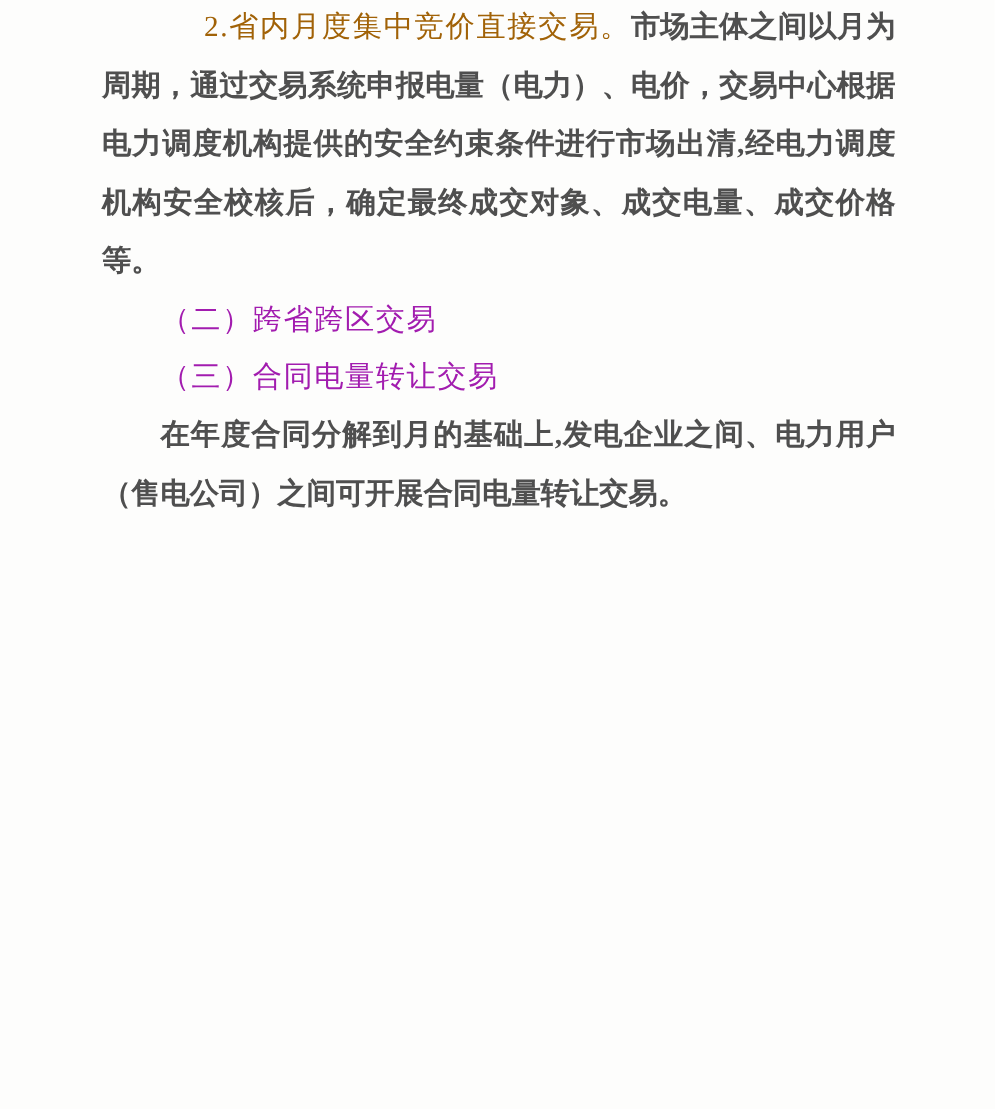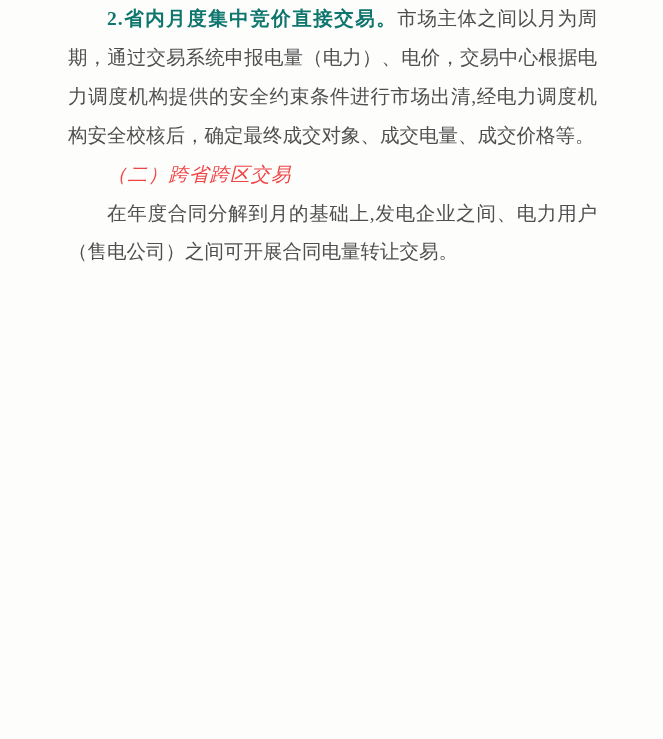--- a/index.html
+++ b/index.html
@@ -23,40 +23,42 @@
     font-size: 19.5px;
     line-height: 38.9px;
   }
   .para {
     margin: 0;
     text-indent: 2em;
     text-align: justify;
     word-break: break-all;
   }
   .para-heading {
-    font-weight: bold;
-    color: #0f766e;
+    font-weight: normal;
+    color: #a16207;
     letter-spacing: 1px;
+    margin-left: 29px;
   }
   .para-text {
     color: #4f4f4f;
+    font-weight: bold;
   }
   .sub-heading {
-    color: #ef4444;
+    color: #a21caf;
     letter-spacing: 1px;
-    font-style: italic;
   }
 </style>
 </head>
 <body>
 
 <div class="page">
 
   <p class="para"><span class="para-heading">2.省内月度集中竞价直接交易。</span><span class="para-text">市场主体之间以月为周期，通过交易系统申报电量（电力）、电价，交易中心根据电力调度机构提供的安全约束条件进行市场出清,经电力调度机构安全校核后，确定最终成交对象、成交电量、成交价格等。</span></p>
 
 
   <p class="para"><span class="sub-heading">（二）跨省跨区交易</span></p>
 
 
+  <p class="para"><span class="sub-heading">（三）合同电量转让交易</span></p>
 
   <p class="para"><span class="para-text">在年度合同分解到月的基础上,发电企业之间、电力用户（售电公司）之间可开展合同电量转让交易。</span></p>
 
 </div>
 
 </body></html>

